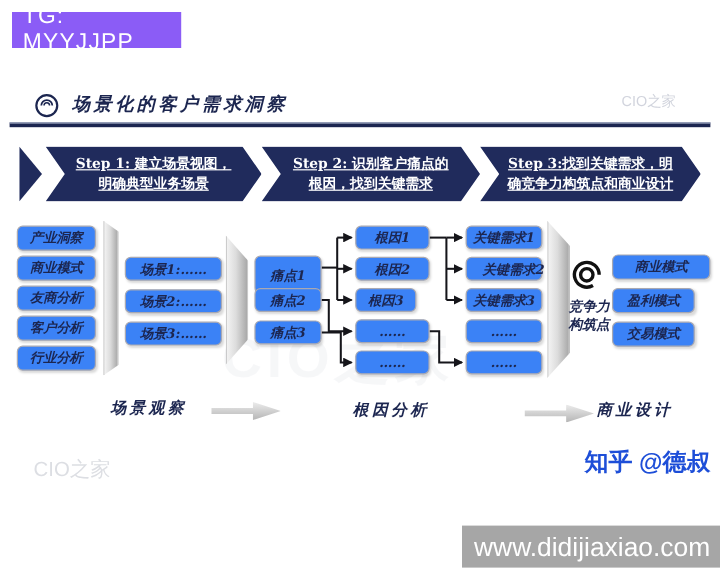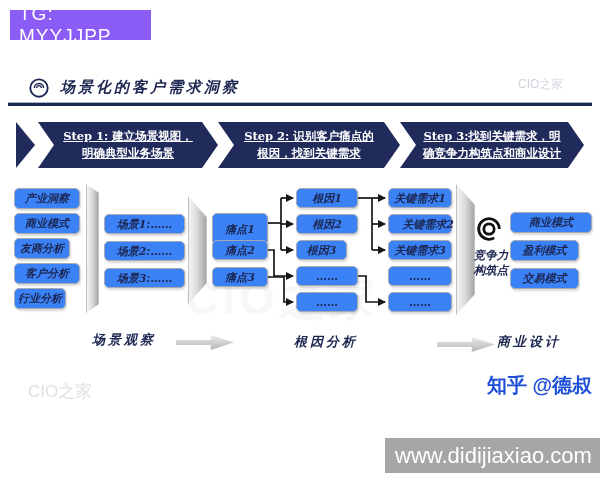--- a/index.html
+++ b/index.html
@@ -97,23 +97,23 @@
       <path d="M372,198 H385" marker-end="url(#ah)"></path>
       <path d="M372,224 H385" marker-end="url(#ah)"></path>
       <path d="M372,250 H385" marker-end="url(#ah)"></path>
 
       <path d="M358,276 H366 V302 H385" marker-end="url(#ah)"></path>
     </g>
   </svg>
 
   <div class="node" style="left:14px;top:188px;width:66px;height:21px;">产业洞察</div>
   <div class="node" style="left:14px;top:213px;width:66px;height:21px;">商业模式</div>
-  <div class="node" style="left:14px;top:238px;width:56px;height:21px;">友商分析</div>
+  <div class="node" style="left:14px;top:238px;width:66px;height:21px;">友商分析</div>
   <div class="node" style="left:14px;top:263px;width:66px;height:21px;">客户分析</div>
-  <div class="node" style="left:14px;top:288px;width:52px;height:21px;">行业分析</div>
+  <div class="node" style="left:14px;top:288px;width:66px;height:21px;">行业分析</div>
 
   <div class="panel" style="left:86px;top:184px;width:13px;height:129px;clip-path:polygon(0 0,100% 7%,100% 93%,0 100%);"></div>
 
   <div class="node" style="left:104px;top:214px;width:81px;height:20px;">场景1:……</div>
   <div class="node" style="left:104px;top:241px;width:81px;height:20px;">场景2:……</div>
   <div class="node" style="left:104px;top:268px;width:81px;height:20px;">场景3:……</div>
 
   <div class="panel" style="left:188px;top:196px;width:19px;height:108px;clip-path:polygon(0 0,100% 20%,100% 80%,0 100%);"></div>
 
   <div class="node" style="left:212px;top:213px;width:56px;height:32px;font-style:italic;">痛点1</div>

